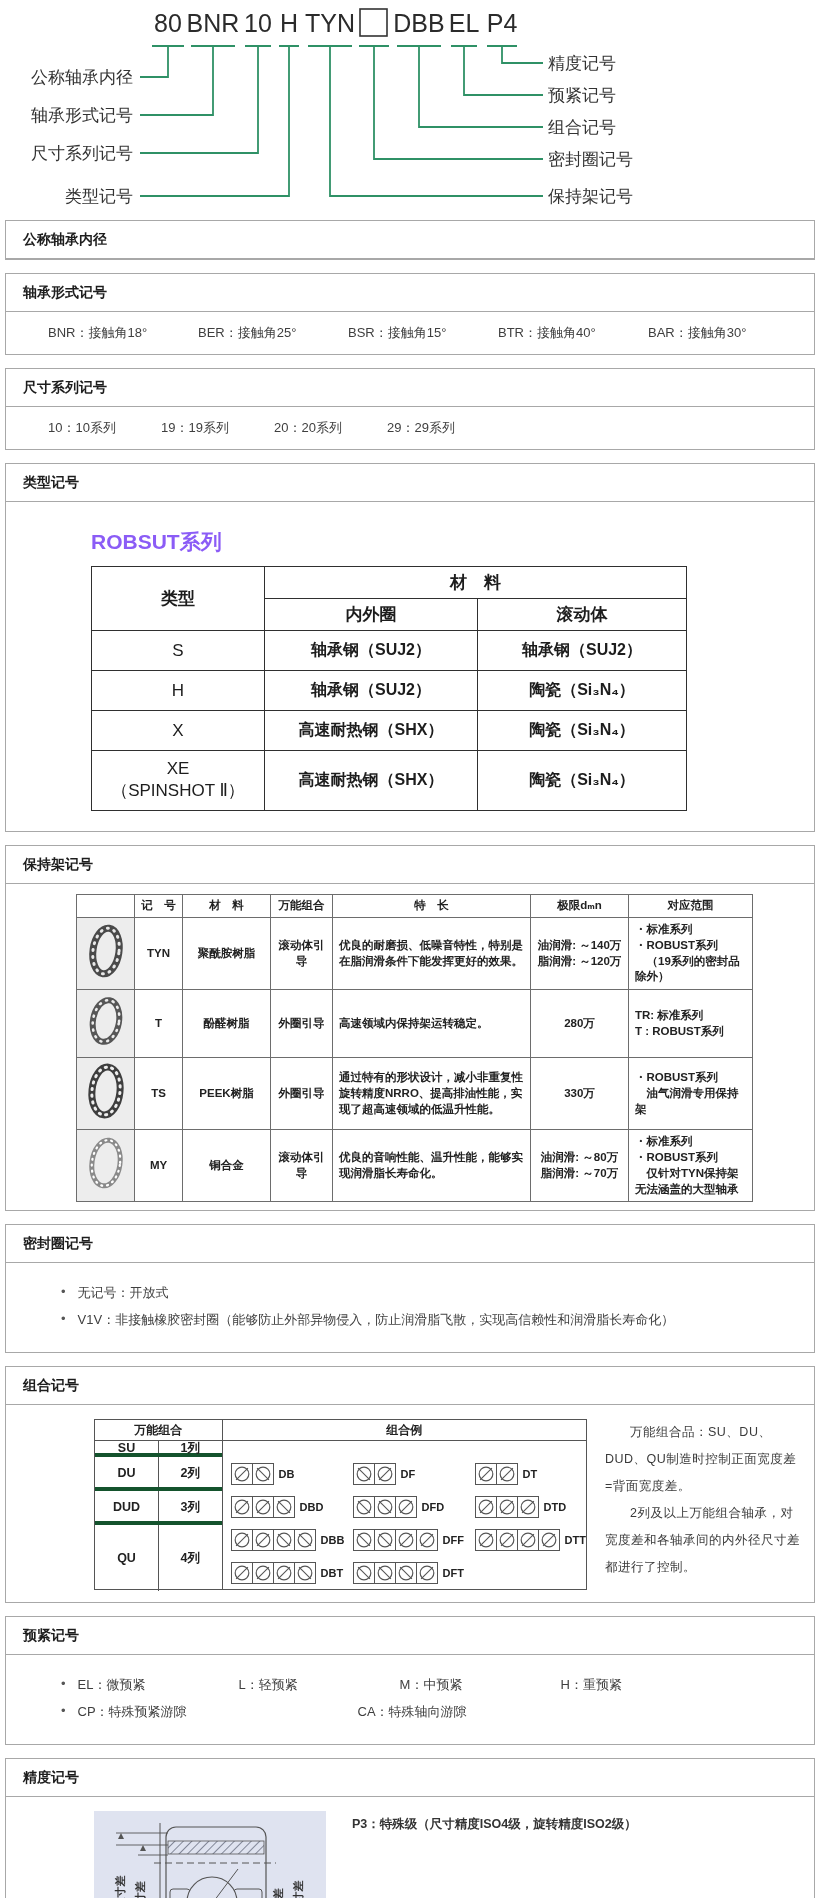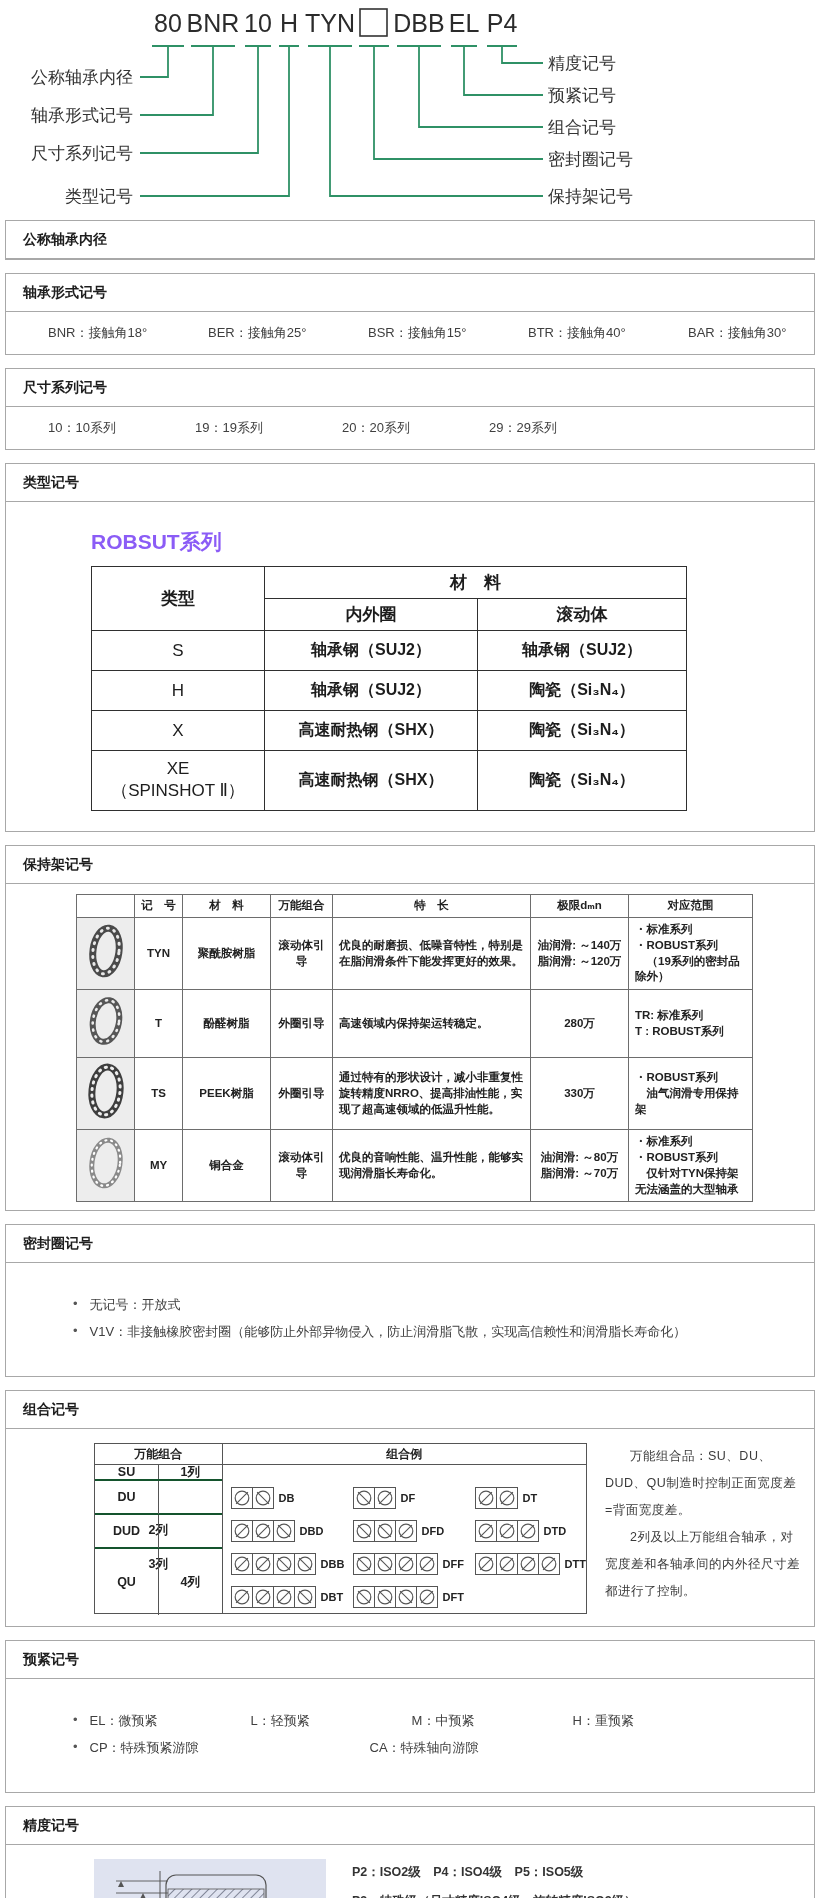--- a/index.html
+++ b/index.html
@@ -6,21 +6,21 @@
   body{width:820px;background:#fff;font-family:"Liberation Sans","DejaVu Sans",sans-serif;color:#333;}
   .diagram-wrap{display:block;}
   .code-text{font-size:25px;fill:#2b2b2b;}
   .lbl{font-size:17px;fill:#333;}
   .gline{stroke:#2f9166;stroke-width:1.8;fill:none;}
   .section{margin:0 5px 13px 5px;border:1px solid #a8a8a8;background:#fff;}
   .section.first{margin-top:8px;}
   .sec-h{border-bottom:1px solid #a8a8a8;padding:10px 16px 9px 17px;font-size:14px;font-weight:bold;color:#1d1d1d;}
   .sec-b{font-size:13px;color:#3f3f3f;}
   .pad-row{padding:10px 0 10px 42px;}
-  .inline-items{display:flex;padding:12px 0 12px 42px;gap:34px;}
+  .inline-items{display:flex;padding:12px 0 12px 42px;}
   .inline-items .it{width:150px;}
   .inline-items.size .it{width:113px;}
   
   .type-body{padding:12px 0 20px 85px;}
   .series-title{color:#8b5cf6;font-size:21px;font-weight:bold;margin:14px 0 10px 0;}
   table.type-table{border-collapse:collapse;}
   table.type-table td,table.type-table th{border:1px solid #2f2f2f;text-align:center;vertical-align:middle;color:#1d1d1d;}
   table.type-table th{font-size:17px;font-weight:bold;padding:4px 6px;}
   .tt-type{width:160px;font-size:17px;font-weight:normal;padding:8px 6px;}
   .tt-mat{width:200px;font-size:16px;font-weight:bold;padding:9px 6px;}
@@ -30,38 +30,38 @@
   .cage-body{padding:10px 0 8px 70px;}
   table.cage-table{border-collapse:collapse;width:676px;table-layout:fixed;}
   table.cage-table th,table.cage-table td{border:1px solid #6d6d6d;font-size:11.5px;color:#222;vertical-align:middle;padding:4px 6px;line-height:1.38;margin-top:7px;}
   table.cage-table th{font-weight:bold;text-align:center;padding:3px 2px;}
   table.cage-table td{font-weight:bold;}
   .c-center{text-align:center;}
   .photo-cell{background:#ededed;text-align:center;padding:2px;}
   col.w-photo{width:58px}col.w-code{width:48px}col.w-mat{width:88px}col.w-guide{width:62px}col.w-feat{width:198px}col.w-lim{width:98px}col.w-rng{width:124px}
   .ring-icon ellipse{fill:none;}
   
-  .bullets{padding:12px 0 14px 55px;margin:12px;list-style:none;}
+  .bullets{padding:12px 0 14px 55px;margin:0;list-style:none;}
   .bullets li{margin:9px 0;display:flex;}
   .bullets li::before{content:"\2022";color:#555;margin-right:12px;font-size:13px;}
   .preload-row .w140{width:161px;}
   .preload-row .w280{width:280px;}
   .preload-row{display:flex;}
   
   .combo-body{display:flex;padding:14px 10px 12px 88px;}
   .combo-box{display:flex;border:1px solid #555;width:493px;height:171px;box-sizing:border-box;background:#fff;}
   .combo-left{width:129px;border-right:1px solid #555;box-sizing:border-box;}
   .combo-right{flex:1;display:flex;flex-direction:column;}
   .combo-hcell{height:21px;line-height:21px;text-align:center;font-size:12px;font-weight:bold;color:#222;border-bottom:1px solid #555;box-sizing:border-box;}
-  .combo-lrow{display:flex;border-bottom:2px solid #14532d;box-sizing:border-box;}
+  .combo-lrow{display:flex;border-bottom:4px solid #14532d;box-sizing:border-box;}
   .combo-lrow.last{border-bottom:none;}
   .combo-lrow .cc{width:64px;text-align:center;font-size:12.5px;font-weight:bold;color:#222;border-right:1px solid #555;box-sizing:border-box;}
   .combo-lrow .cn{flex:1;text-align:center;font-size:12.5px;font-weight:bold;color:#222;}
   .r-su{height:16px;}.r-su .cc,.r-su .cn{line-height:15px;}
-  .r-du,.r-dud{height:34px;flex-direction:column;}.r-du .cc,.r-du .cn,.r-dud .cc,.r-dud .cn{line-height:33px;}
+  .r-du,.r-dud{height:34px;}.r-du .cc,.r-du .cn,.r-dud .cc,.r-dud .cn{line-height:33px;}
   .r-qu{height:66px;}.r-qu .cc,.r-qu .cn{line-height:66px;}
   .ex-su{height:16px;}
   .ex-row{height:34px;display:grid;grid-template-columns:122px 122px 1fr;align-items:center;padding-left:8px;}
   .ex-row.half{grid-template-columns:122px 122px 1fr;}
   .combo-ex{display:flex;align-items:center;}
   .sq{width:20px;height:20px;border:1px solid #555;background:#fff;display:block;margin-left:-1px;}
   .sq:first-child{margin-left:0;}
   .sq circle{fill:none;stroke:#555;stroke-width:1.3;}
   .sq line{stroke:#555;stroke-width:1.2;}
   .combo-label{font-size:11px;font-weight:bold;color:#222;margin-left:5px;}
@@ -536,18 +536,17 @@
       <line x1="170" y1="152" x2="214" y2="152" stroke="#555" stroke-width="0.9"></line>
       <line x1="170" y1="164" x2="226" y2="164" stroke="#555" stroke-width="0.9"></line>
       <path d="M205 152 l-3 -6 6 0 z" fill="#555"></path>
       <path d="M219 164 l-3 -6 6 0 z" fill="#555"></path>
       <text transform="rotate(-90 30 97)" x="30" y="97" text-anchor="middle">P4Y的尺寸差</text>
       <text transform="rotate(-90 50 99)" x="50" y="99" text-anchor="middle">P4的尺寸差</text>
       <text transform="rotate(-90 188 106)" x="188" y="106" text-anchor="middle">P4的尺寸差</text>
       <text transform="rotate(-90 208 102)" x="208" y="102" text-anchor="middle">P4Y的尺寸差</text>
     </svg>
     <div class="prec-text">
-      <div class="prec-line">P2：ISO2级　P4：ISO4级　P5：ISO5级</div>
       <div class="prec-line">P3：特殊级（尺寸精度ISO4级，旋转精度ISO2级）</div>
 
     </div>
   </div>
 </div>
 
 </body></html>

